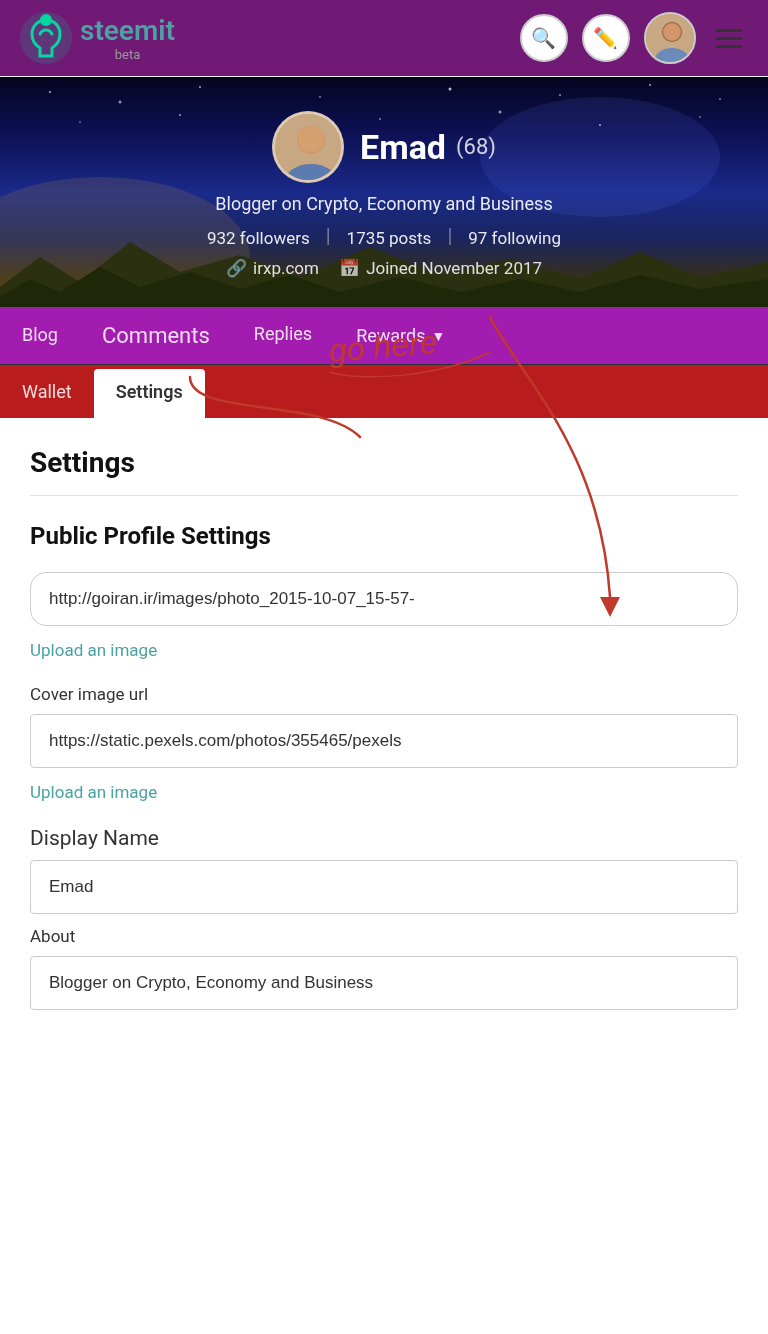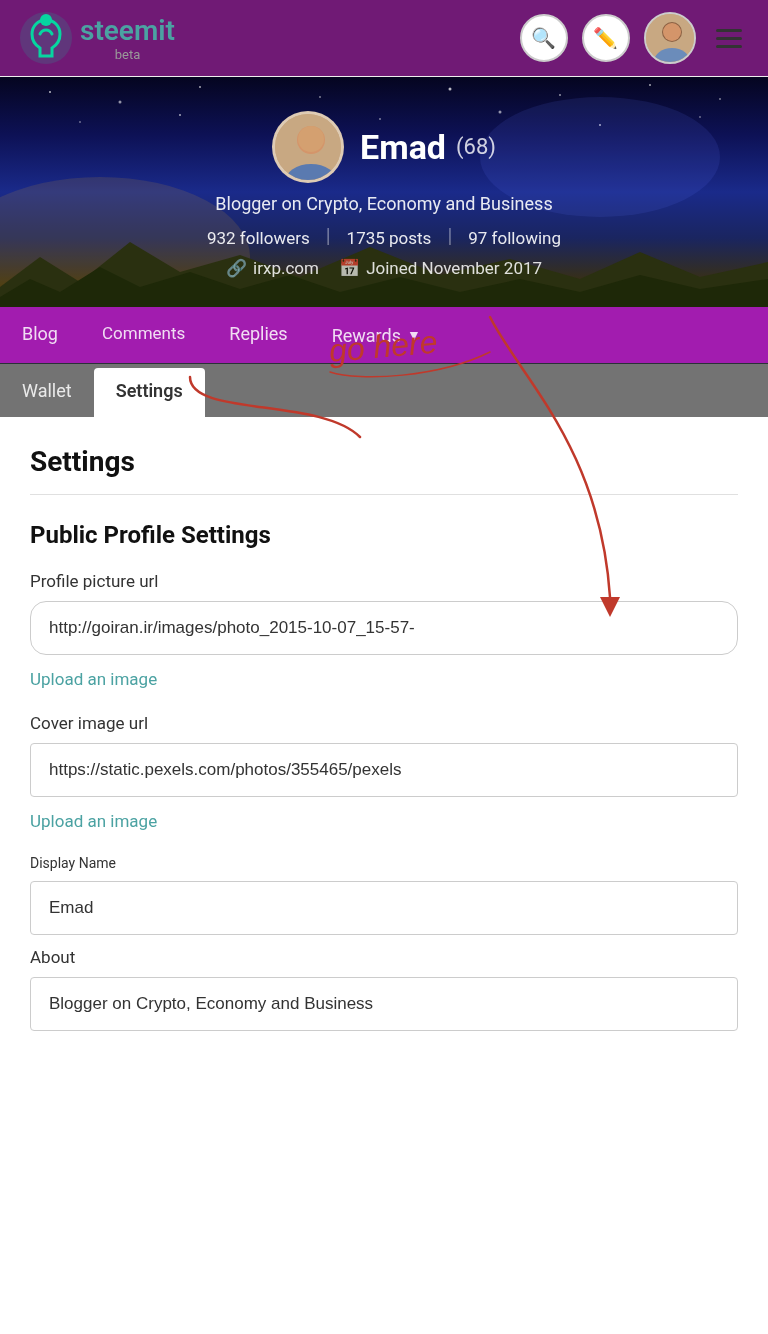--- a/index.html
+++ b/index.html
@@ -122,32 +122,32 @@
       </div>
     </div>
   </div>
 </div>
 
 <div style="position:relative;">
   <div style="background:#a21caf;display:flex;align-items:stretch;">
     <div class="tab-item" style="padding:16px 22px;font-size:18px;color:rgba(255,255,255,0.85);cursor:pointer;">
       <span>Blog</span>
     </div>
-    <div style="padding:16px 22px;font-size:17px;color:rgba(255,255,255,0.85);cursor:pointer;">
+    <div style="padding:16px 22px;font-size:22px;color:rgba(255,255,255,0.85);cursor:pointer;">
       <span>Comments</span>
     </div>
     <div style="padding:16px 22px;font-size:18px;color:rgba(255,255,255,0.85);cursor:pointer;">
       <span>Replies</span>
     </div>
     <div style="padding:16px 22px;font-size:18px;color:rgba(255,255,255,0.85);cursor:pointer;display:flex;align-items:center;gap:6px;">
       <span>Rewards</span>
       <span style="font-size:14px;">▼</span>
     </div>
   </div>
-  <div style="background:#737373;display:flex;align-items:stretch;border-top:1px solid #2a3138;">
+  <div style="background:#b91c1c;display:flex;align-items:stretch;border-top:1px solid #2a3138;">
     <div style="padding:16px 22px;font-size:18px;color:rgba(255,255,255,0.85);cursor:pointer;">
       <span>Wallet</span>
     </div>
     <div style="padding:12px 22px 0 22px;font-size:18px;color:#333;cursor:pointer;background:#fff;border-radius:4px 4px 0 0;margin-top:4px;font-weight:600;">
       <span>Settings</span>
     </div>
   </div>
 
   <svg style="position:absolute;top:-10px;left:0;width:100%;height:420px;pointer-events:none;z-index:10;" xmlns="http://www.w3.org/2000/svg">
 
@@ -163,33 +163,32 @@
   </svg>
 </div>
 
 <div style="padding:28px 30px;background:#fff;">
   <h1 style="font-size:28px;font-weight:700;color:#111;margin-bottom:16px;">Settings</h1>
   <hr style="border:none;border-top:1px solid #e0e0e0;margin-bottom:26px;">
 
   <h2 style="font-size:24px;font-weight:700;color:#111;margin-bottom:22px;">Public Profile Settings</h2>
 
   <div style="margin-bottom:4px;">
-    <label style="display:block;font-size:17px;color:#333;margin-bottom:10px;">Profile picture url</label>
     <input type="text" style="width: 100%; border: 1px solid rgb(204, 204, 204); border-radius: 16px; padding: 16px 18px; font-size: 17px; color: rgb(51, 51, 51); outline: none; display: block;" value="http://goiran.ir/images/photo_2015-10-07_15-57-">
   </div>
   <a href="#" style="color:#4ba2a2;font-size:17px;text-decoration:none;display:inline-block;margin-bottom:24px;margin-top:10px;">Upload an image</a>
 
   <div style="margin-bottom:4px;">
     <label style="display:block;font-size:17px;color:#333;margin-bottom:10px;">Cover image url</label>
     <input type="text" style="width: 100%; border: 1px solid rgb(204, 204, 204); border-radius: 4px; padding: 16px 18px; font-size: 17px; color: rgb(51, 51, 51); outline: none; display: block;" value="https://static.pexels.com/photos/355465/pexels">
   </div>
   <a href="#" style="color:#4ba2a2;font-size:17px;text-decoration:none;display:inline-block;margin-bottom:24px;margin-top:10px;">Upload an image</a>
 
   <div style="margin-bottom:4px;">
-    <label style="display:block;font-size:14px;color:#333;margin-bottom:10px;">Display Name</label>
+    <label style="display:block;font-size:21px;color:#333;margin-bottom:10px;">Display Name</label>
     <input type="text" style="width: 100%; border: 1px solid rgb(204, 204, 204); border-radius: 4px; padding: 16px 18px; font-size: 17px; color: rgb(51, 51, 51); outline: none; display: block;" value="Emad">
   </div>
 
   <div style="margin-top:12px;">
     <label style="display:block;font-size:17px;color:#333;margin-bottom:10px;">About</label>
     <input type="text" style="width: 100%; border: 1px solid rgb(204, 204, 204); border-radius: 4px; padding: 16px 18px; font-size: 17px; color: rgb(51, 51, 51); outline: none; display: block;" value="Blogger on Crypto, Economy and Business">
   </div>
 </div>
 
 </body></html>

